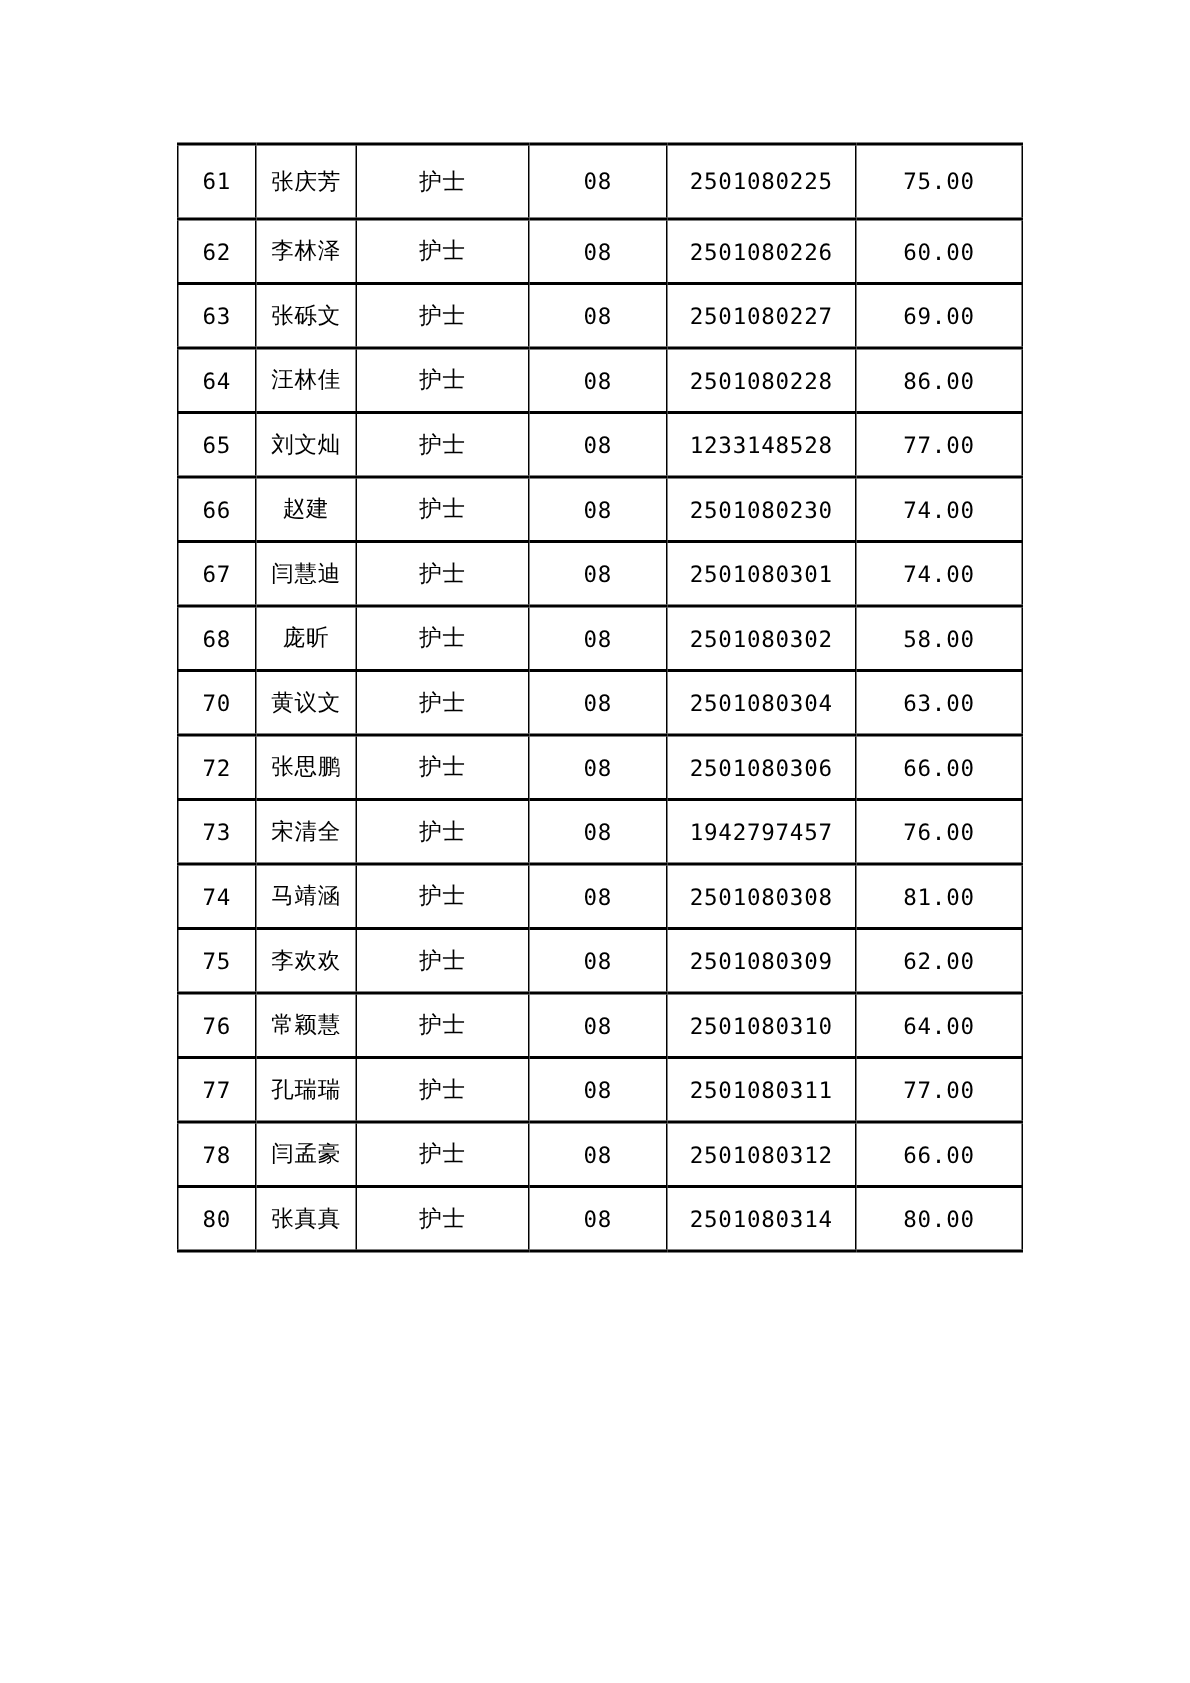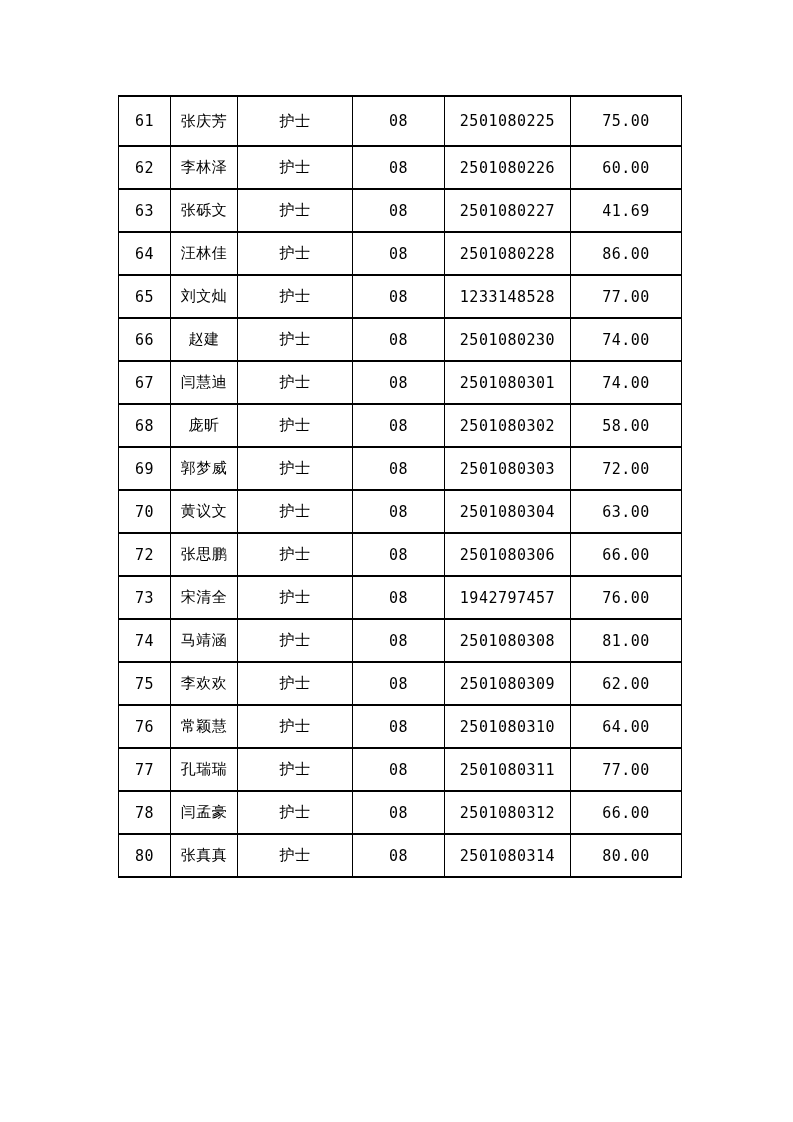--- a/index.html
+++ b/index.html
@@ -77,21 +77,21 @@
     <td>2501080226</td>
     <td>60.00</td>
   </tr>
 
   <tr>
     <td>63</td>
     <td>张砾文</td>
     <td>护士</td>
     <td>08</td>
     <td>2501080227</td>
-    <td>41.69</td>
+    <td>69.00</td>
   </tr>
 
   <tr>
     <td>64</td>
     <td>汪林佳</td>
     <td>护士</td>
     <td>08</td>
     <td>2501080228</td>
     <td>86.00</td>
   </tr>
@@ -125,28 +125,20 @@
 
   <tr>
     <td>68</td>
     <td>庞昕</td>
     <td>护士</td>
     <td>08</td>
     <td>2501080302</td>
     <td>58.00</td>
   </tr>
 
-  <tr>
-    <td>69</td>
-    <td>郭梦威</td>
-    <td>护士</td>
-    <td>08</td>
-    <td>2501080303</td>
-    <td>72.00</td>
-  </tr>
 
   <tr>
     <td>70</td>
     <td>黄议文</td>
     <td>护士</td>
     <td>08</td>
     <td>2501080304</td>
     <td>63.00</td>
   </tr>
 

